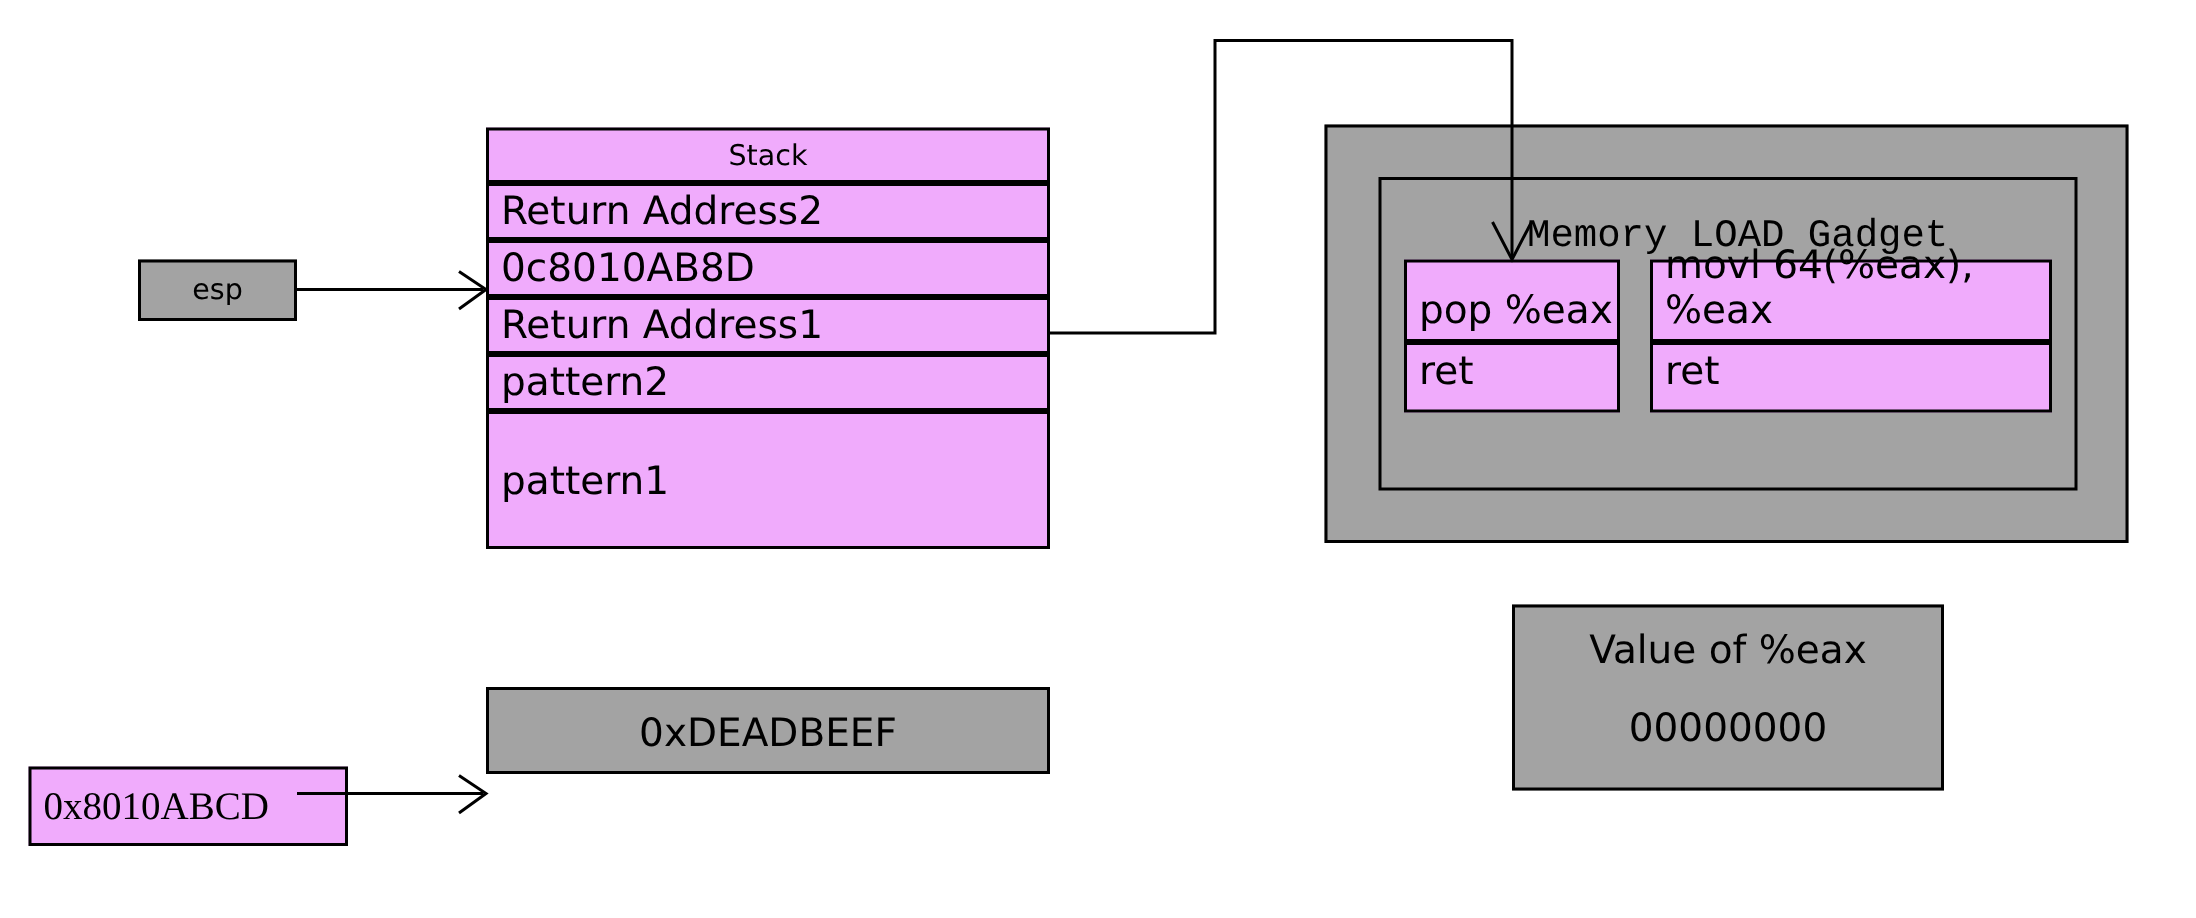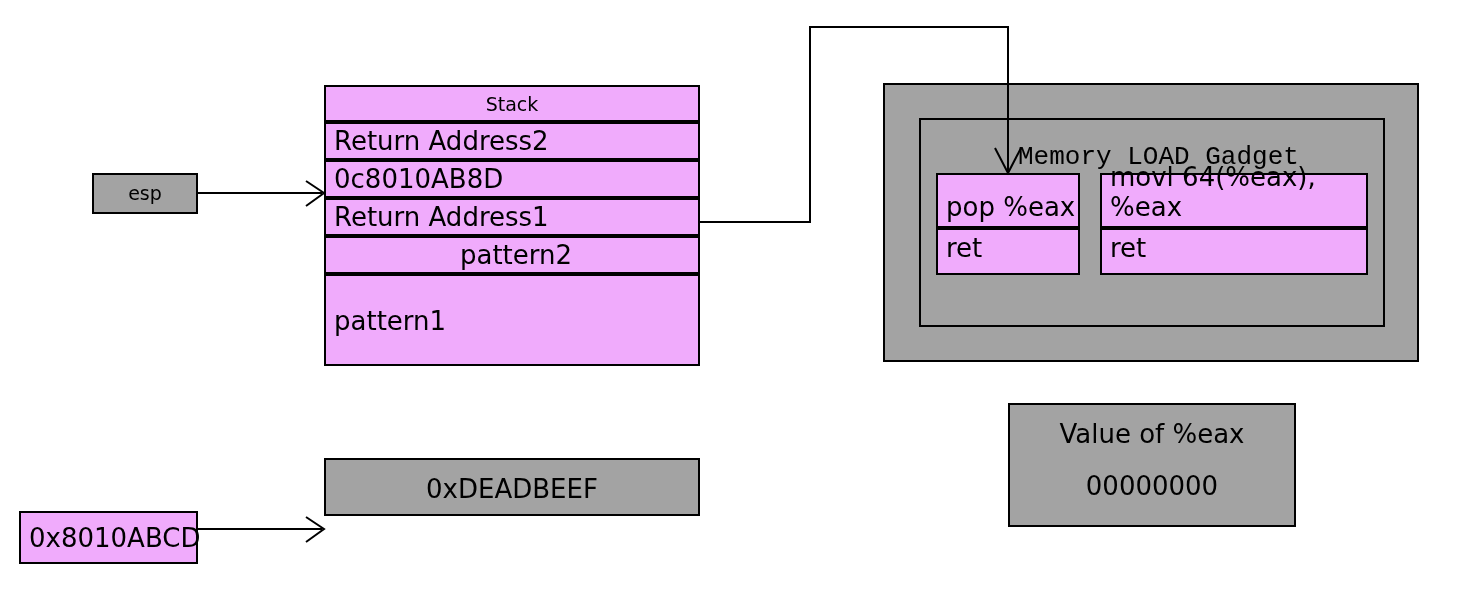--- a/index.html
+++ b/index.html
@@ -65,21 +65,21 @@
   </div>
 
   <div class="cell left" style="left:324px; top:160px; width:376px; height:38px;">
     <span class="t19">0c8010AB8D</span>
   </div>
 
   <div class="cell left" style="left:324px; top:198px; width:376px; height:38px;">
     <span class="t19">Return Address1</span>
   </div>
 
-  <div class="cell left" style="left:324px; top:236px; width:376px; height:38px;justify-content:center;">
+  <div class="cell left" style="left:324px; top:236px; width:376px; height:38px;">
     <span class="t19">pattern2</span>
   </div>
 
   <div class="cell left" style="left:324px; top:274px; width:376px; height:92px; align-items:flex-start; padding-top:30px;">
     <span class="t19">pattern1</span>
   </div>
 
   <div class="box" style="left:883px; top:83px; width:536px; height:279px;"></div>
 
   <div class="box" style="left:919px; top:118px; width:466px; height:209px;"></div>
@@ -102,21 +102,21 @@
 
   <div class="box" style="left:1008px; top:403px; width:288px; height:124px;">
     <div class="txt t19" style="left:0; top:16px; width:284px; text-align:center;">Value of %eax</div>
     <div class="txt t19" style="left:0; top:68px; width:284px; text-align:center;">00000000</div>
   </div>
 
   <div class="box" style="left:324px; top:458px; width:376px; height:58px;">
     <div class="txt t19" style="left:0; top:16px; width:372px; text-align:center;">0xDEADBEEF</div>
   </div>
 
-  <div class="cell left" style="left:19px; top:511px; width:179px; height:53px;">
+  <div class="cell left" style="left:19px; top:511px; width:213px; height:53px;font-family:Liberation Serif, serif;">
     <span class="t19">0x8010ABCD</span>
   </div>
 
   <svg class="overlay" viewBox="0 0 1464 612">
 
     <g>
       <line x1="198" y1="193" x2="322" y2="193" stroke="#000" stroke-width="2"></line>
       <polyline points="306,181 324,193 306,206" fill="none" stroke="#000" stroke-width="2"></polyline>
     </g>
 

